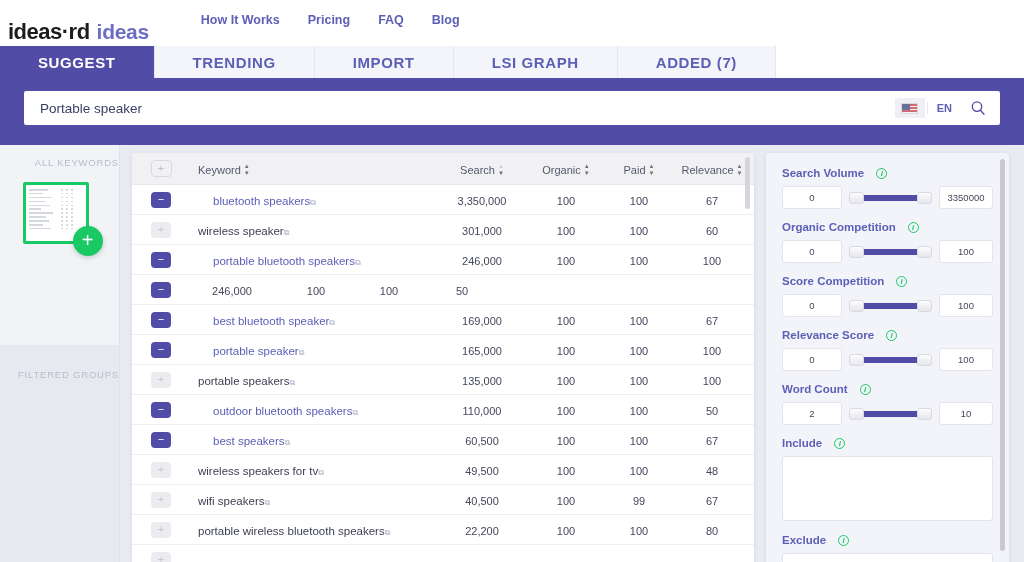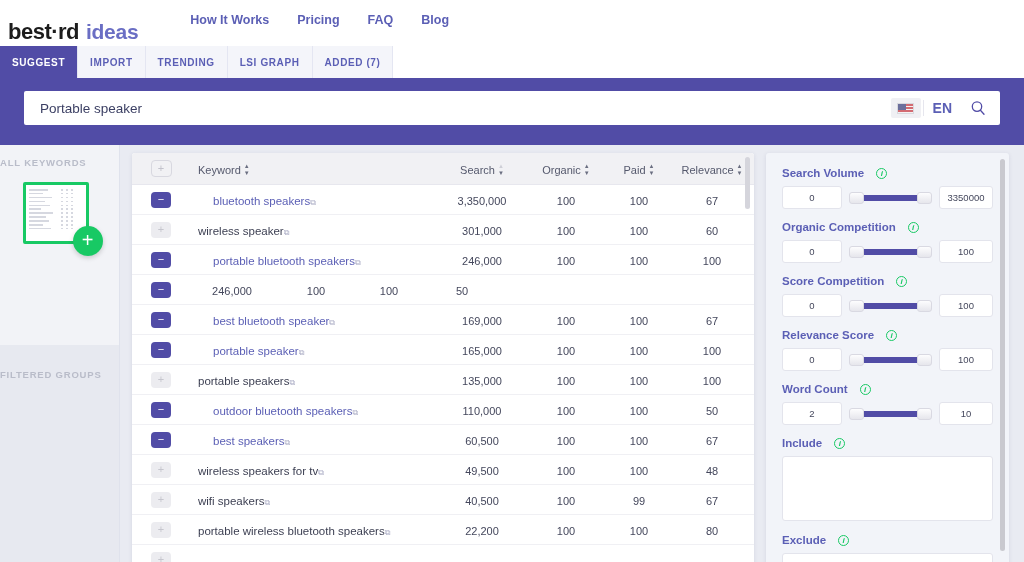--- a/index.html
+++ b/index.html
@@ -27,22 +27,22 @@
   .nav-link {
     font-size:12.5px; color:#5b5fb5; font-weight:600; cursor:pointer; white-space:nowrap;
   }
 
   
   .tabbar {
     position:absolute; left:0; top:46px; width:1024px; height:32px;
     display:flex; align-items:flex-end;
   }
   .tab {
-    height:32px; padding:0 12px; display:flex; align-items:center; justify-content:center;
-    font-size:10px; font-weight:700; letter-spacing:0.6px;
+    height:32px; padding:0 38px; display:flex; align-items:center; justify-content:center;
+    font-size:15px; font-weight:700; letter-spacing:0.6px;
     color:#5b5fb5; background:#f4f5fa; cursor:pointer;
     border-right:1px solid #e4e6f2;
   }
   .tab.active { background:#514ca6; color:#ffffff; }
 
   
   .searchband {
     position:absolute; left:0; top:78px; width:1024px; height:67px;
     background:#514ca6;
   }
@@ -58,38 +58,38 @@
     width:30px; height:20px; background:#f0f0f4; border-radius:2px;
     display:flex; align-items:center; justify-content:center; cursor:pointer;
     margin-right:2px;
   }
   .flag { width:17px; height:11px; position:relative; overflow:hidden; background:#f2f2f4;
           border:0.5px solid #d8d8de; }
   .flag .stripes { position:absolute; inset:0;
     background: repeating-linear-gradient(to bottom,#d36b72 0 1.6px,#f5f1f2 1.6px 3.2px); }
   .flag .canton { position:absolute; left:0; top:0; width:8px; height:6px; background:#6b6f9c; }
   .lang-label {
-    font-size:14px; color:#5b5fb5; font-weight:600; padding:0 9px; cursor:pointer;
+    font-size:11px; color:#5b5fb5; font-weight:600; padding:0 9px; cursor:pointer;
     border-left:1px solid #e6e6ee;
   }
   .search-go { padding:0 14px 0 9px; cursor:pointer; display:flex; align-items:center; }
 
   
   .bodyarea {
     position:absolute; left:0; top:145px; width:1024px; height:417px; background:#e9ebf2;
   }
 
   
   .rail { position:absolute; left:0; top:0; width:120px; height:417px; background:#eceef4;
           border-right:1px solid #dfe2ec; }
   .rail-sec-a { height:200px; background:#f2f3f7; padding-top:12px; }
   .rail-sec-b { height:217px; background:#e7e9f0; padding-top:24px; }
   .rail-title {
-    font-size:9.5px; font-weight:700; letter-spacing:0.8px; color:#b9bcc9;
-    text-align:left;
+    font-size:9.5px; font-weight:400; letter-spacing:0.8px; color:#b9bcc9;
+    text-align:right;
   }
   .thumb-wrap { position:relative; width:74px; height:66px; margin:14px auto 0; }
   .thumb {
     width:66px; height:62px; border:3px solid #18c964; background:#ffffff; border-radius:2px;
     padding:4px 3px; overflow:hidden; cursor:pointer;
   }
   .thumb-col { display:flex; gap:4px; }
   .thumb-lines { flex:1; }
   .thumb-line { height:1.5px; background:#d6d8e0; margin-bottom:2.4px; }
   .thumb-dots { width:22px; }
@@ -195,35 +195,35 @@
   .filt-scroll { position:absolute; right:4px; top:6px; width:5px; height:536px; }
   .filt-thumb  { width:5px; height:392px; border-radius:3px; background:#c9c9cf; }
 </style>
 </head>
 <body>
 
 <div id="app">
 
   <div class="topnav">
     <div class="logo">
-      <span class="logo-main">best·rd</span>
+      <span class="logo-main">ideas·rd</span>
       <span class="logo-sub">ideas</span>
     </div>
     <div class="nav-links">
       <span class="nav-link">How It Works</span>
       <span class="nav-link">Pricing</span>
       <span class="nav-link">FAQ</span>
       <span class="nav-link">Blog</span>
     </div>
   </div>
 
   <div class="tabbar">
     <div class="tab active">SUGGEST</div>
+    <div class="tab">TRENDING</div>
     <div class="tab">IMPORT</div>
-    <div class="tab">TRENDING</div>
     <div class="tab">LSI GRAPH</div>
     <div class="tab">ADDED (7)</div>
   </div>
 
   <div class="searchband"></div>
   <div class="searchbox">
     <div class="search-value" placeholder="Portable speaker">Portable speaker</div>
 
     <div class="lang-btn">
       <span class="flag">

